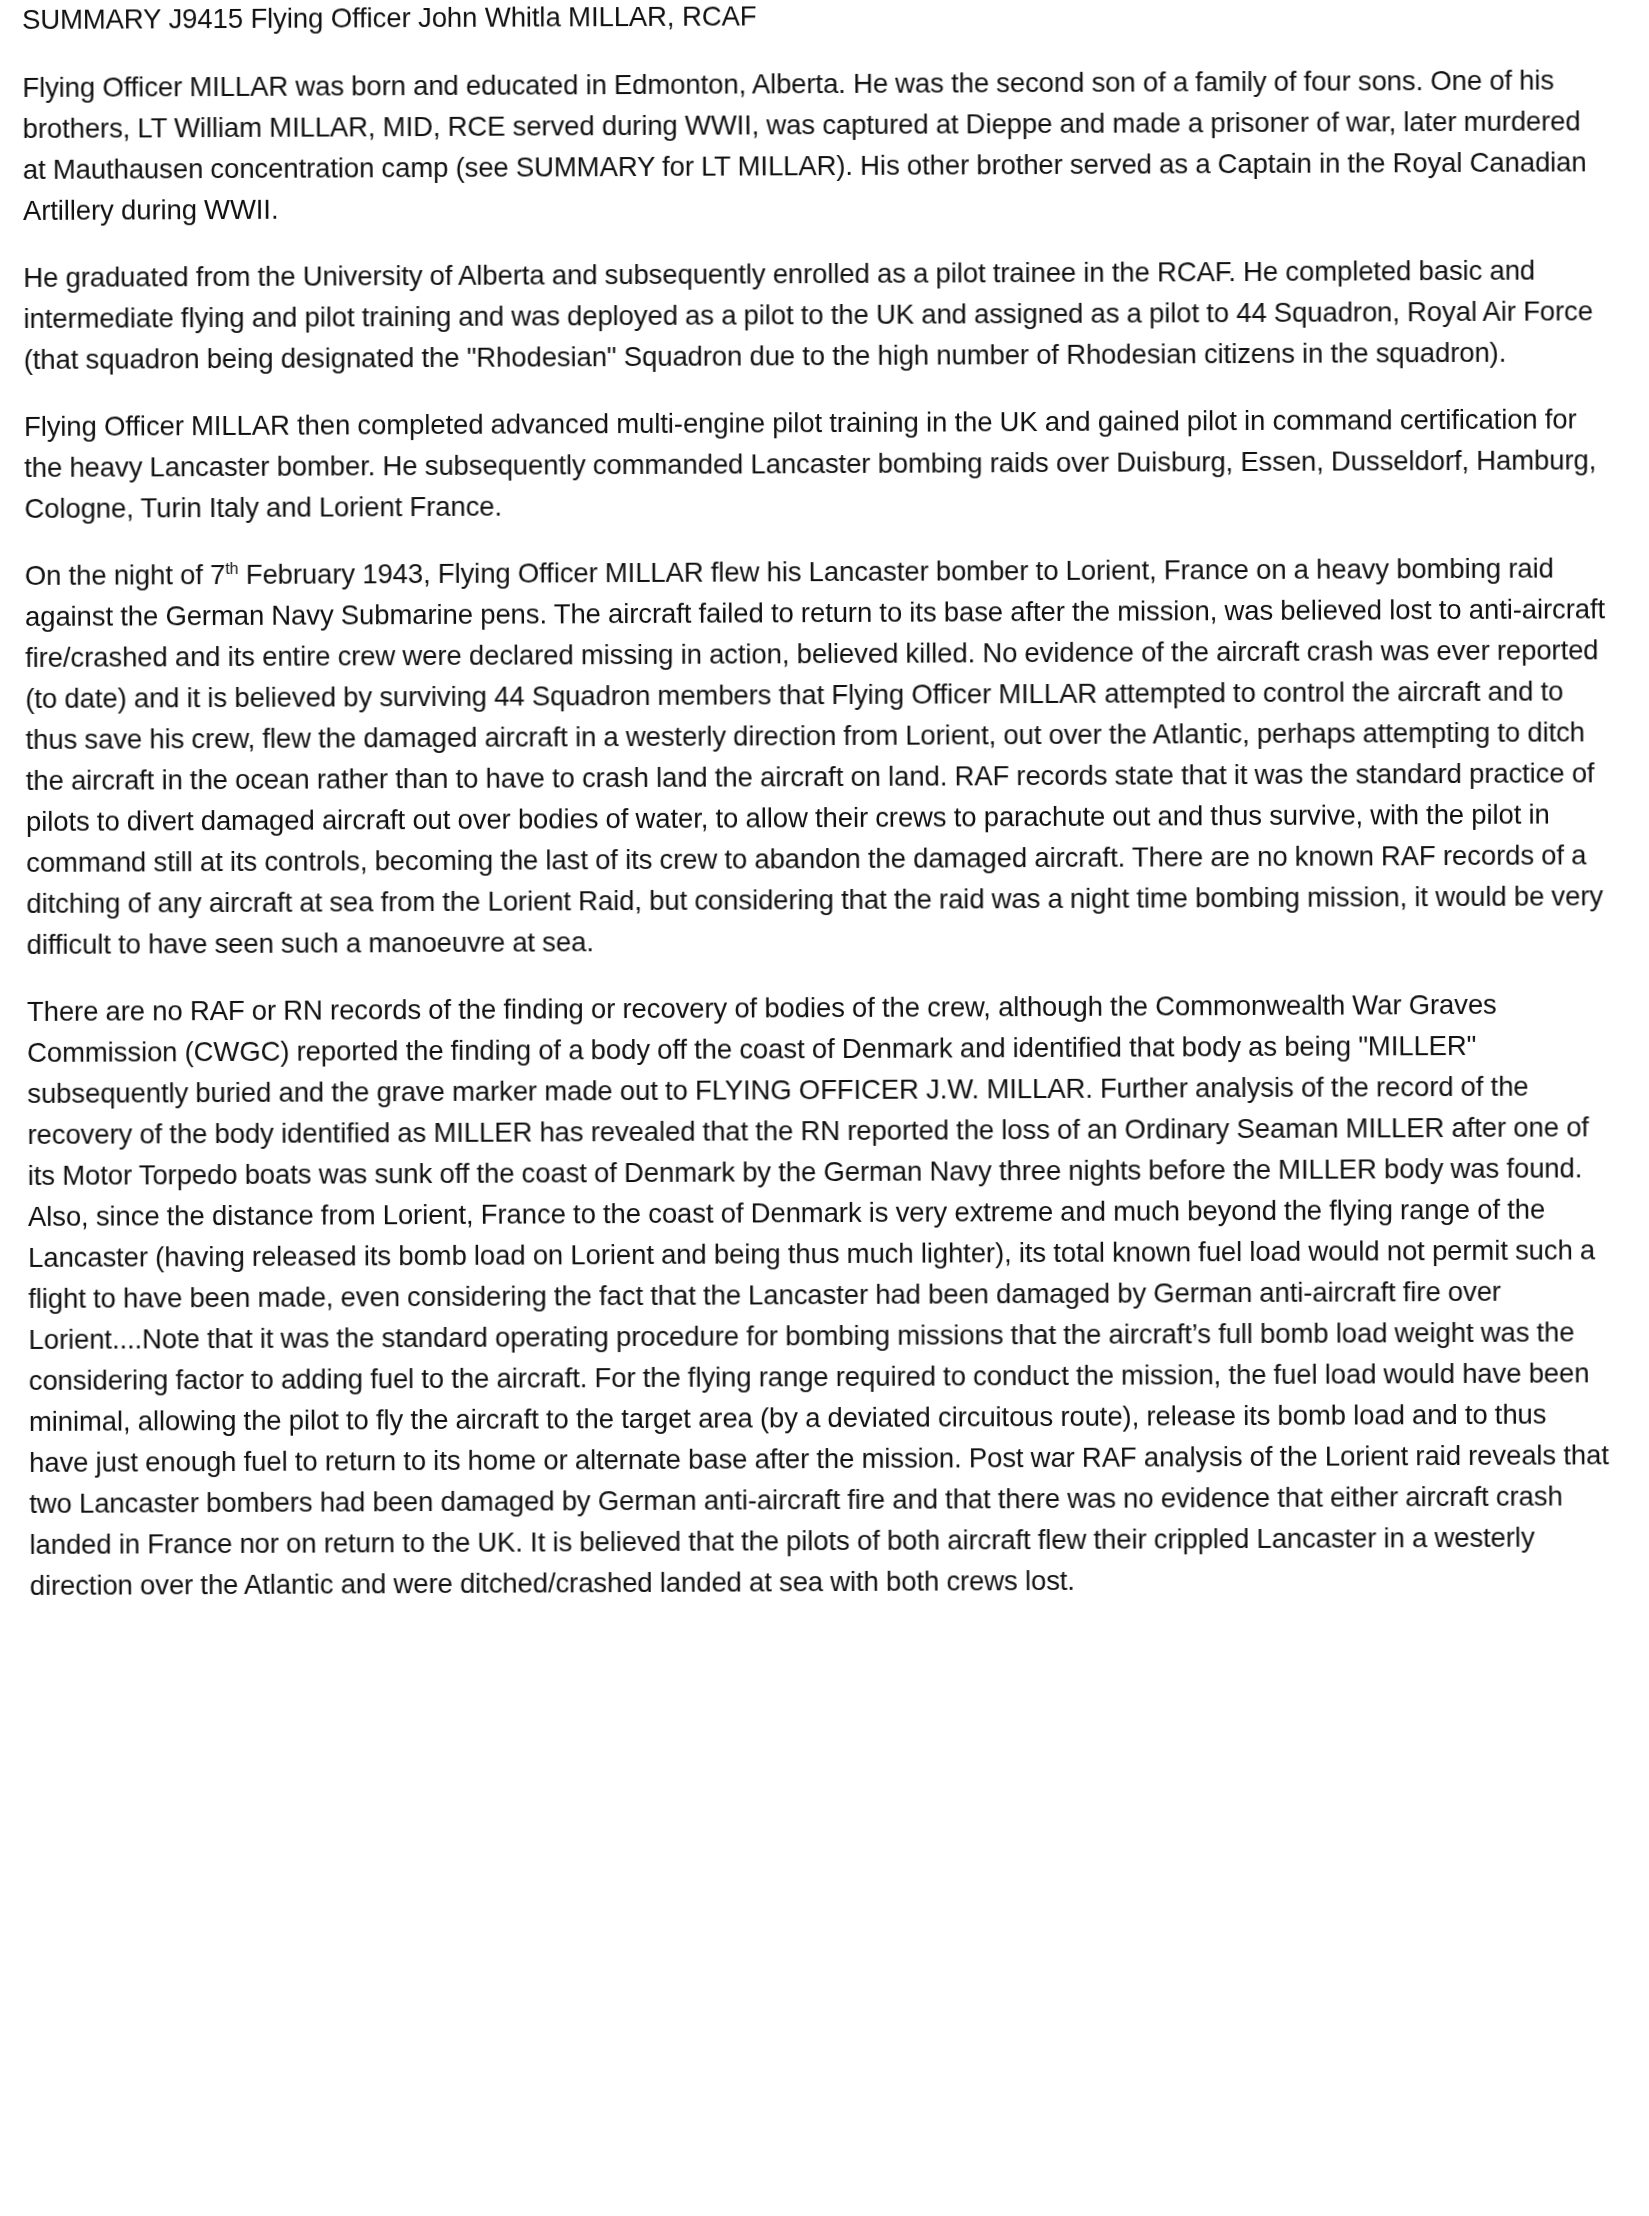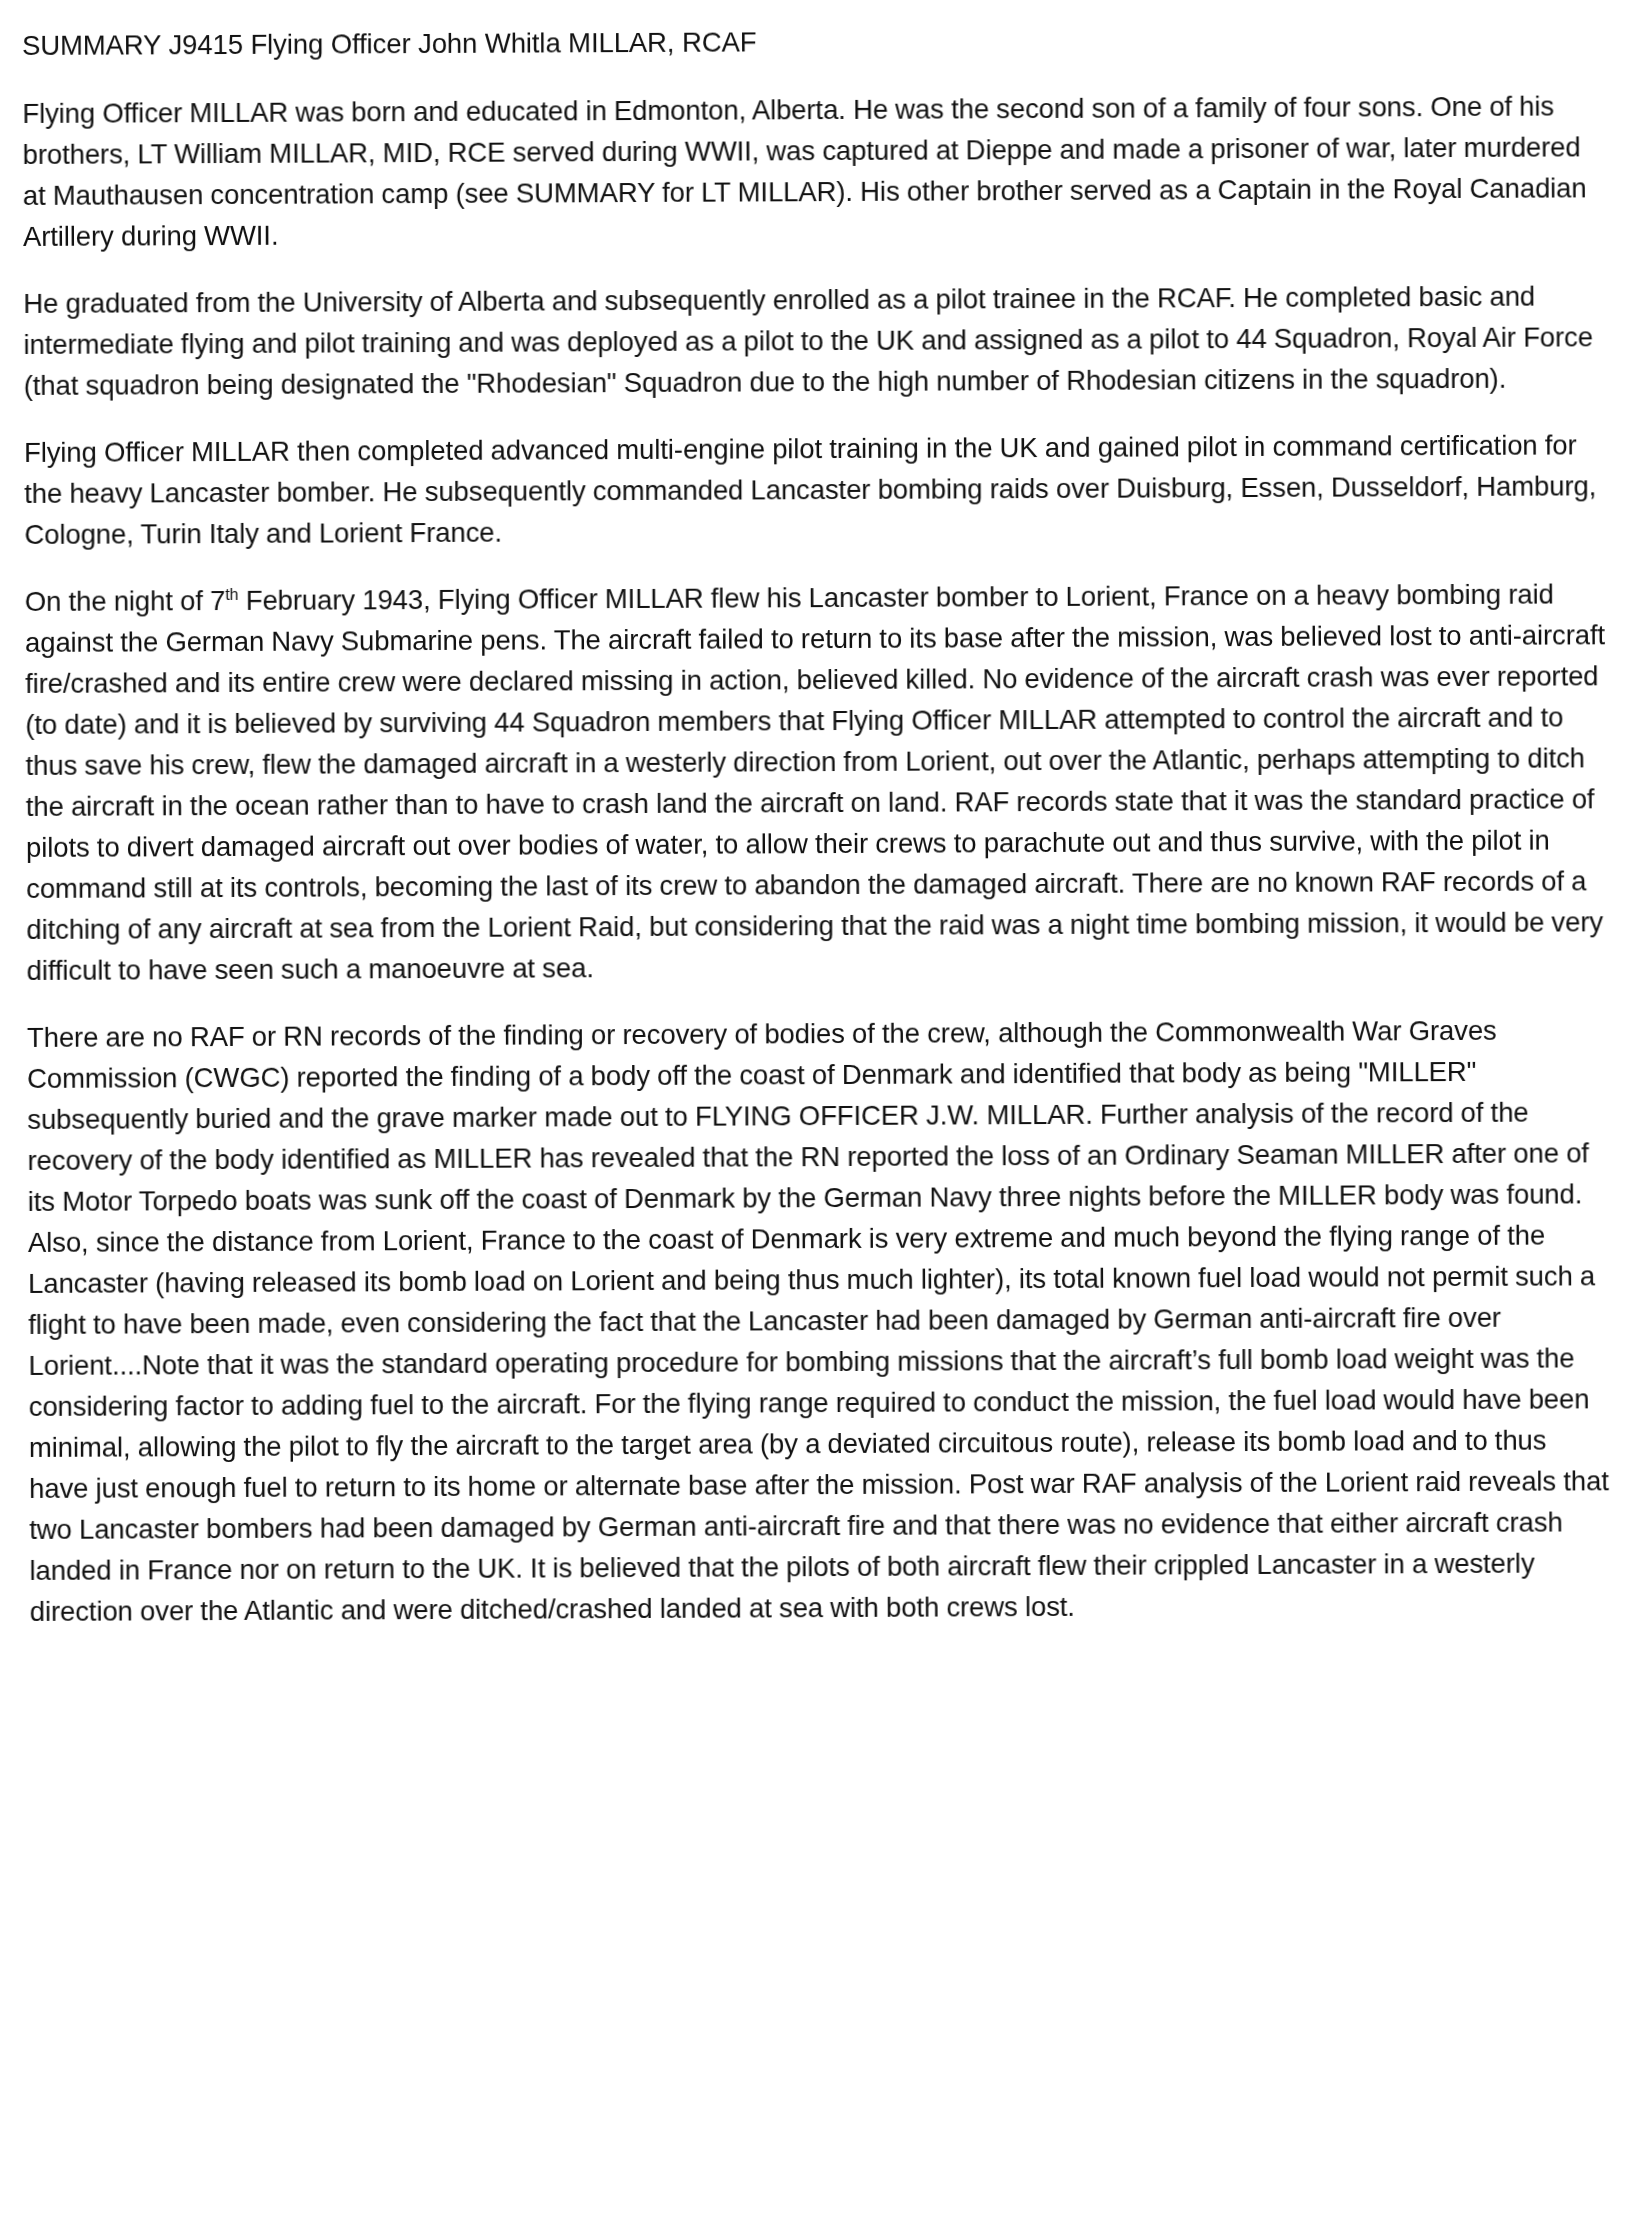--- a/index.html
+++ b/index.html
@@ -16,21 +16,21 @@
     color: #111111;
     -webkit-font-smoothing: antialiased;
   }
 
   .page {
     position: relative;
     width: 1649px;
     height: 2216px;
     background: #ffffff;
     box-sizing: border-box;
-    padding: 30px 44px 0 22px;
+    padding: 4px 44px 0 22px;
   }
 
   
   .scan-skew {
     transform: rotate(-0.28deg);
     transform-origin: 0 0;
   }
 
   .doc-title {
     font-size: 27.5px;

